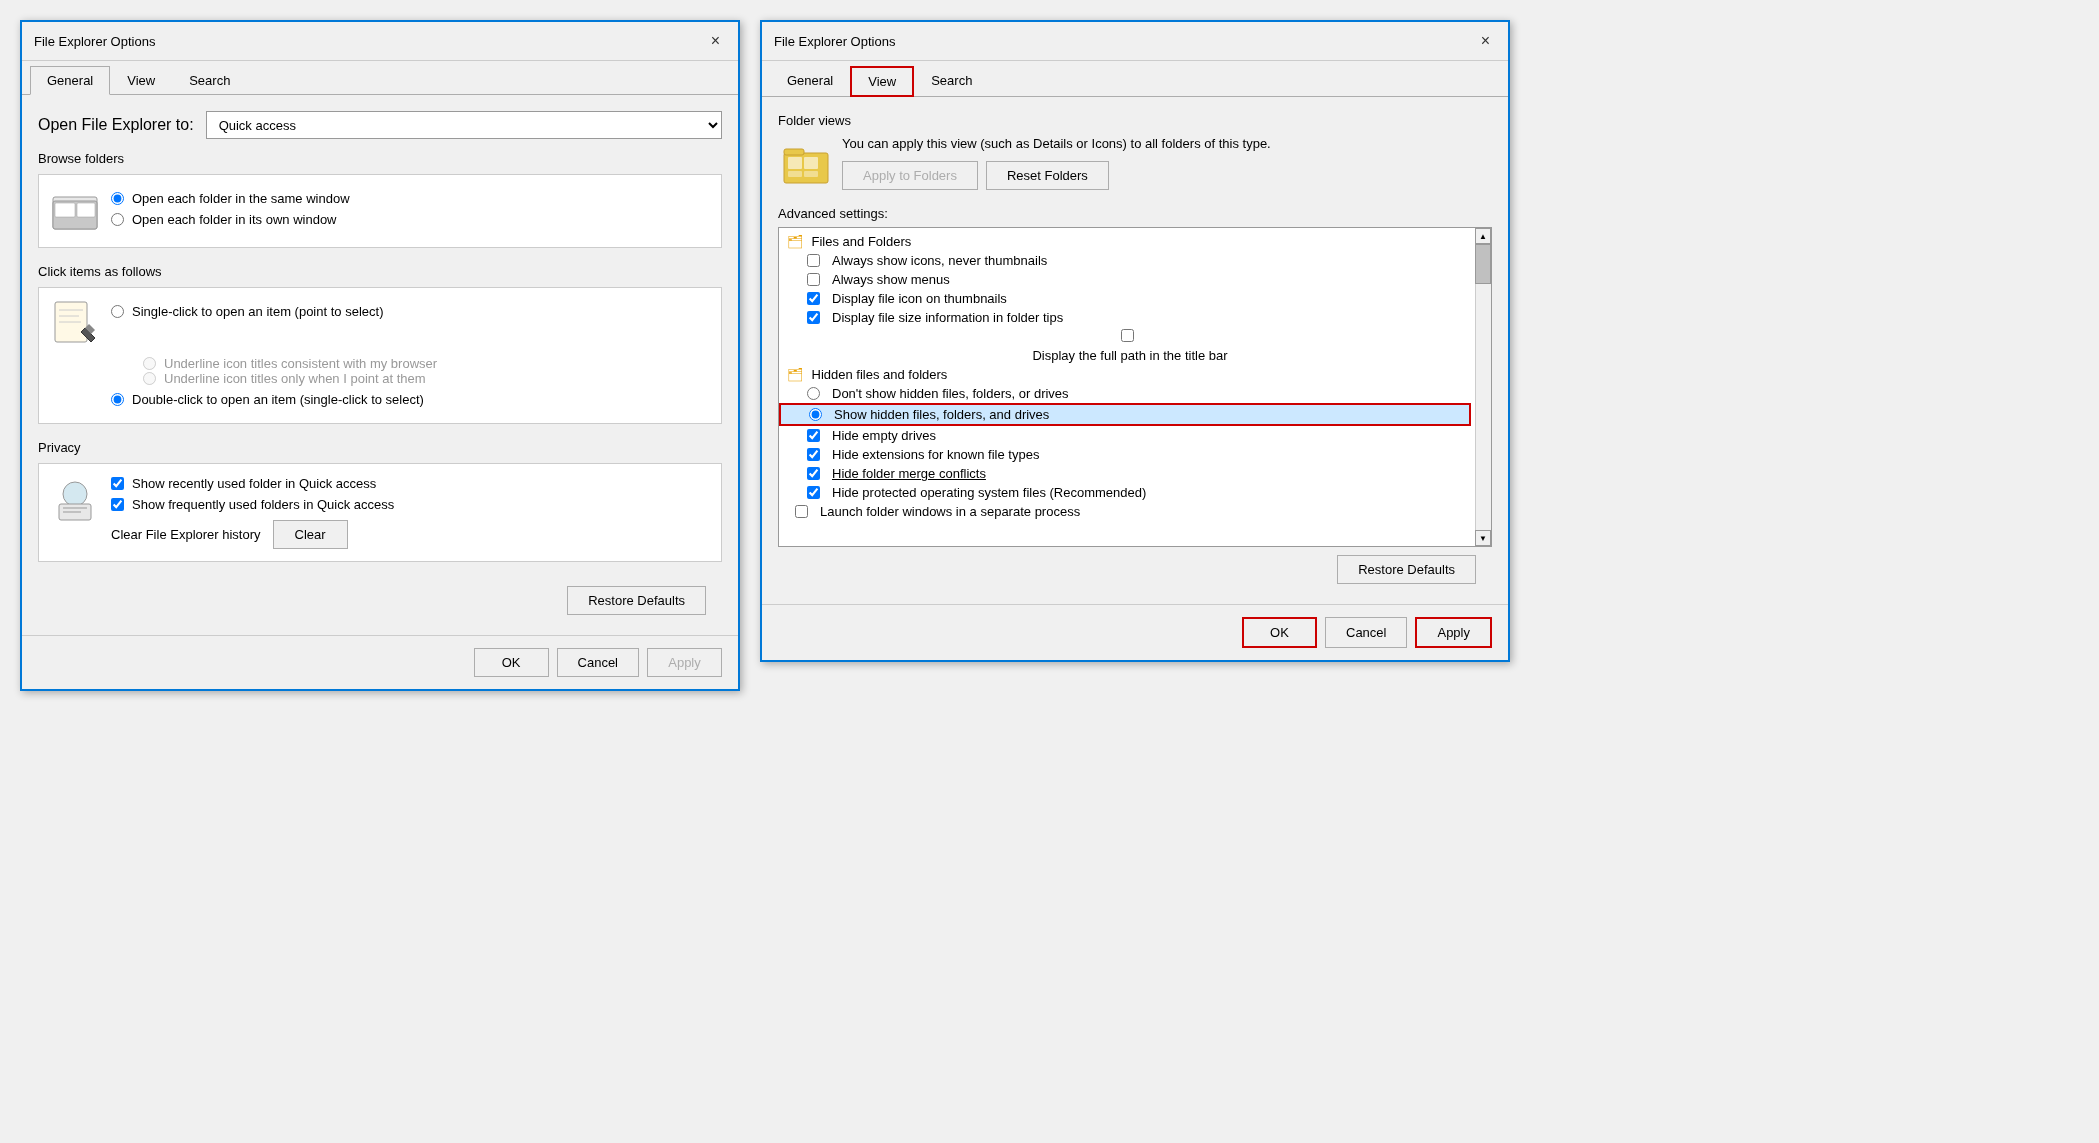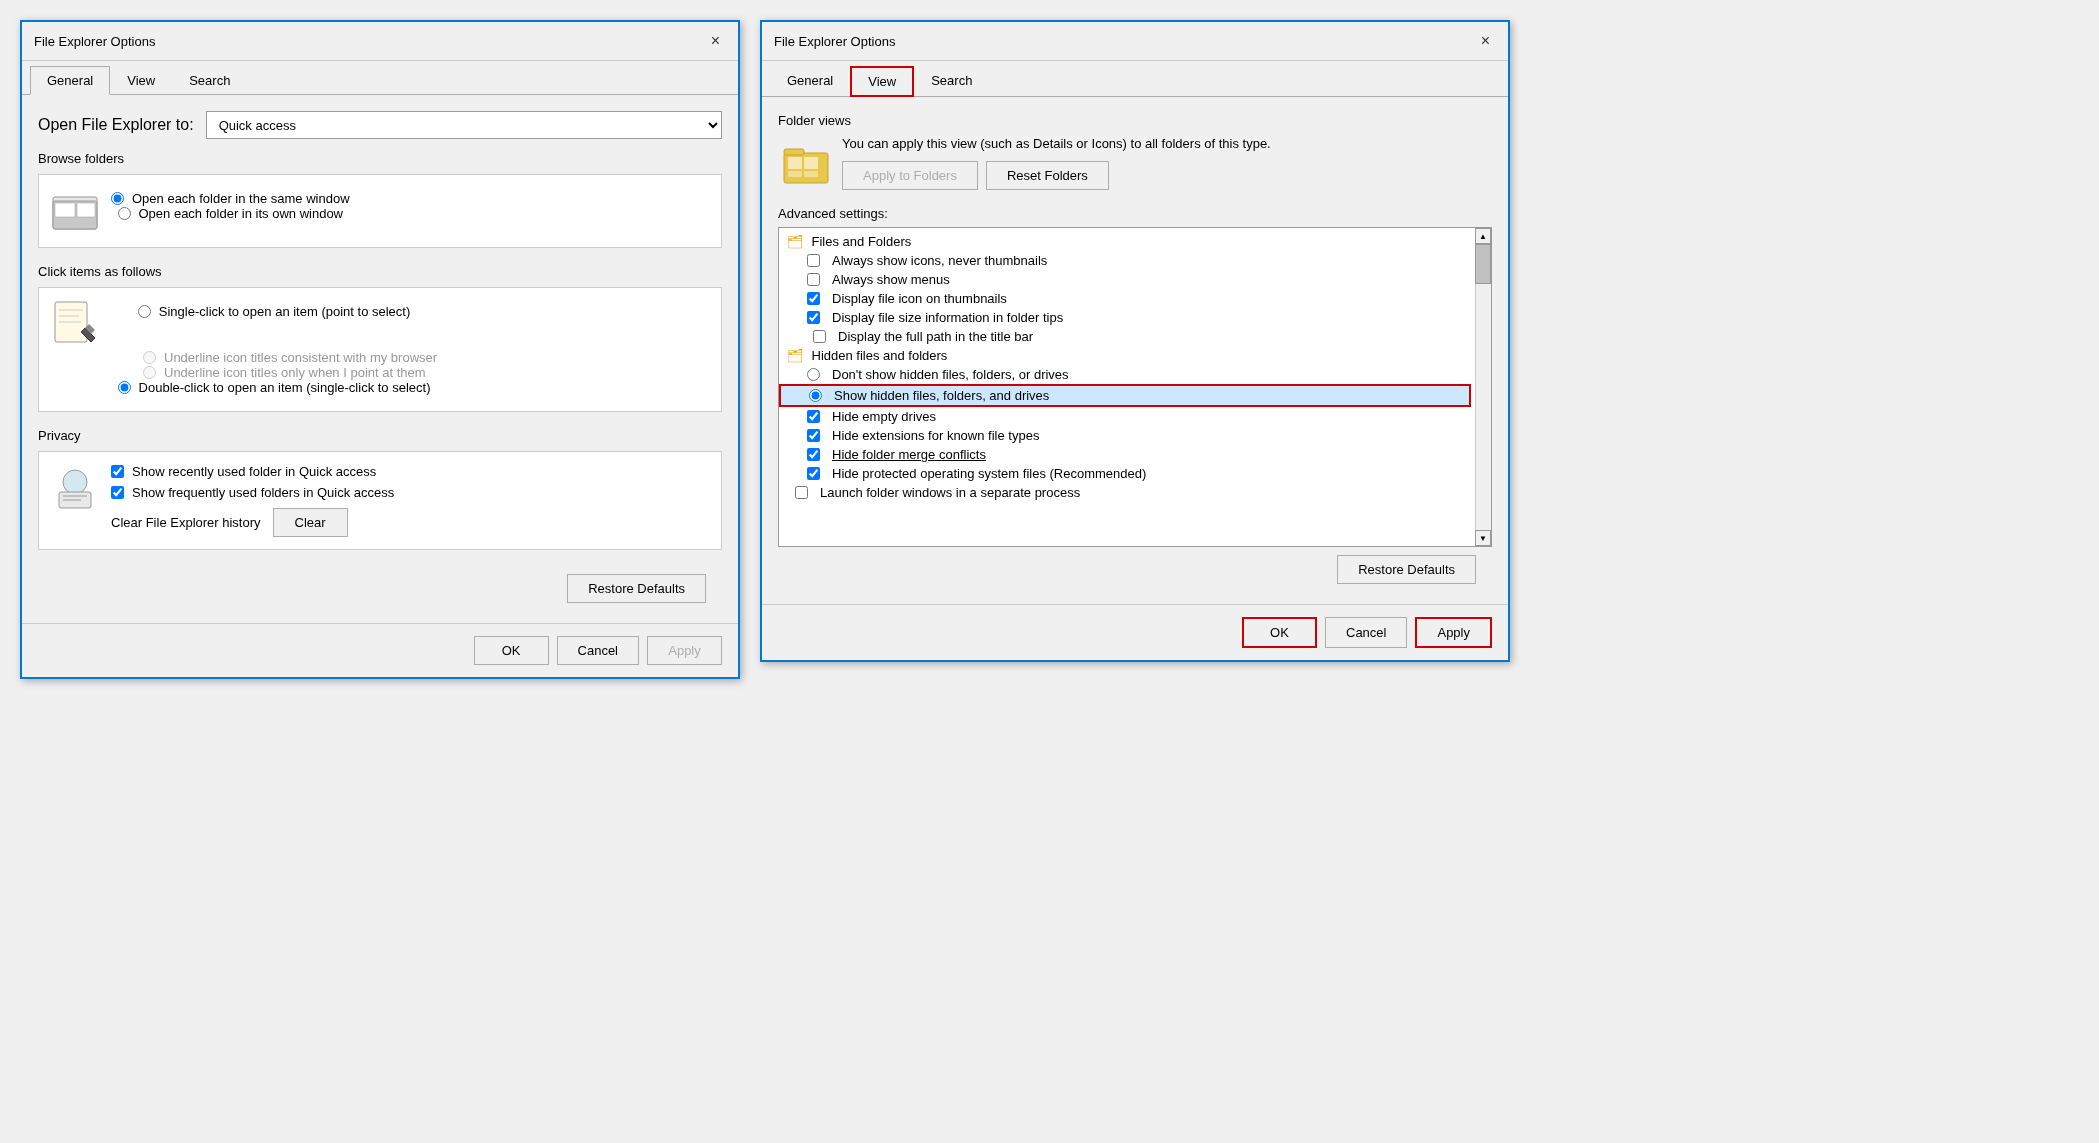--- a/index.html
+++ b/index.html
@@ -112,22 +112,22 @@
       padding: 4px 8px;
       font-size: 13px;
       border: 1px solid #999;
       background: white;
       height: 28px;
     }
 
     .radio-group {
       display: flex;
       flex-direction: column;
+      gap: 6px;
       padding: 4px 0;
-      align-items: center;
     }
 
     .radio-item {
       display: flex;
       align-items: center;
       gap: 8px;
       font-size: 13px;
     }
 
     .radio-item input[type=radio] {
@@ -468,21 +468,21 @@
           <span style="margin-left:6px;">Always show menus</span>
       </div>
       <div class="tree-item" style="padding-left:28px;">
         <input type="checkbox" checked="" style="">
           <span style="margin-left:6px;">Display file icon on thumbnails</span>
       </div>
       <div class="tree-item" style="padding-left:28px;">
         <input type="checkbox" checked="" style="">
           <span style="margin-left:6px;">Display file size information in folder tips</span>
       </div>
-      <div class="tree-item" style="padding-left:34px;">
+      <div class="tree-item" style="padding-left:12px;flex-direction:column;">
         <input type="checkbox" style="">
           <span style="margin-left:6px;">Display the full path in the title bar</span>
       </div>
 
       <div class="tree-item category">
         <span style="color:#e8a000; margin-right:2px;">🗂</span>
         <span>Hidden files and folders</span>
       </div>
       <div class="tree-item" style="padding-left:28px;">
         <input type="radio" name="hidden" style="">

